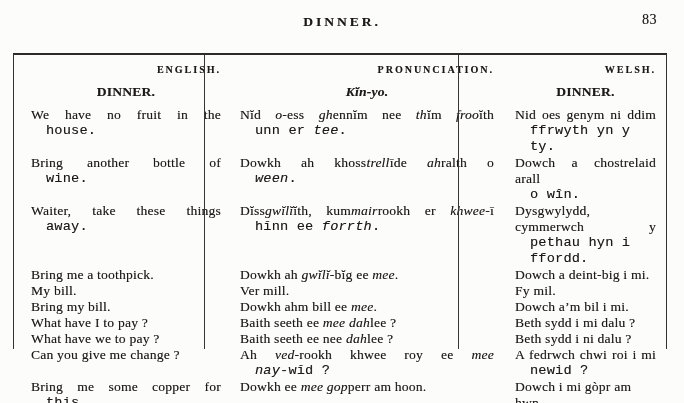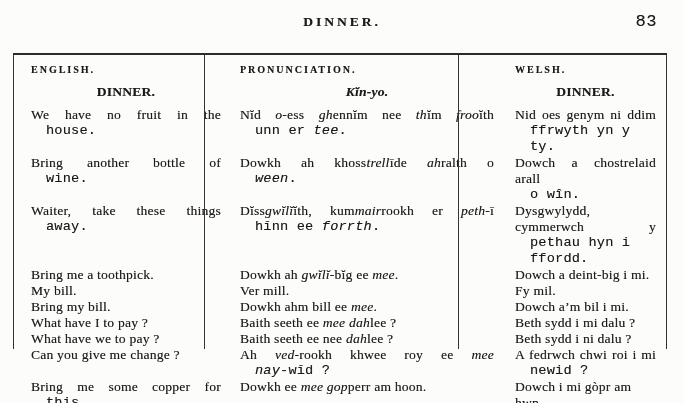--- a/index.html
+++ b/index.html
@@ -14,21 +14,21 @@
     text-shadow: 0.25px 0.2px 0 rgba(25,22,20,0.45); }
 
   
   .page-head { position: absolute; top: 14px; left: 0; right: 0; height: 26px; }
   .head-title {
     position: absolute; left: 0; right: 0; text-align: center;
     font-size: 13.5px; font-weight: bold; letter-spacing: 3px;
   }
   .page-num {
     position: absolute; right: 27px; top: -2px;
-    font-size: 17px; letter-spacing: 0.5px; font-family: Liberation Mono, monospace;
+    font-size: 14px; letter-spacing: 0.5px;
   }
 
   
   .frame {
     position: absolute; left: 13px; right: 17px; top: 53px; bottom: 0;
     border-top: 2px solid #2d2a28;
     border-left: 1.2px solid #343130;
     border-right: 1.2px solid #343130;
   }
   .vline { position: absolute; top: 0; bottom: 0; width: 1.2px; background: #383431; }
@@ -36,21 +36,21 @@
   .vline.v2 { left: 444px; }
 
   .tbl { display: table; width: 100%; table-layout: fixed; border-collapse: collapse; }
   .trow { display: table-row; }
   .cell { display: table-cell; vertical-align: top; }
   .c1 { width: 190px; padding: 0 10px 0 17px; }
   .c2 { width: 254px; padding: 0 8px 0 9px; }
   .c3 { padding: 0 10px 0 13px; }
 
   .colhead {
-    text-align: left; font-size: 10px; font-weight: bold;
+    text-align: right; font-size: 10px; font-weight: bold;
     letter-spacing: 2px; padding-top: 9px;
   }
   .subhead {
     text-align: center; font-size: 10.5px; font-weight: bold;
     letter-spacing: 1.5px; margin-top: 9px; padding-bottom: 7px;
   }
   .c2 .subhead { font-size: 14.5px; letter-spacing: 0.5px; }
 
   
   .cell .ln { font-size: 13.5px; line-height: 16px; letter-spacing: 0.25px; }
@@ -123,21 +123,21 @@
             <div class="ln cont"><span>o wîn.</span></div>
           </div>
   </div>
 
   <div class="trow">
     <div class="cell c1">
             <div class="ln just"><span>Waiter, take these things</span></div>
             <div class="ln cont"><span>away.</span></div>
           </div>
     <div class="cell c2">
-            <div class="ln just"><span>Dĭss</span><i>gwĭlĭ</i><span>ĭth, kum</span><i>mair</i><span>rookh er </span><i>peth</i><span>-ī</span></div>
+            <div class="ln just"><span>Dĭss</span><i>gwĭlĭ</i><span>ĭth, kum</span><i>mair</i><span>rookh er </span><i>khwee</i><span>-ī</span></div>
             <div class="ln cont"><span>hĭnn ee </span><i>forrth</i><span>.</span></div>
           </div>
     <div class="cell c3">
             <div class="ln just"><span>Dysgwylydd, cymmerwch y</span></div>
             <div class="ln cont"><span>pethau hyn i ffordd.</span></div>
           </div>
   </div>
 
   <div class="trow">
     <div class="cell c1">

